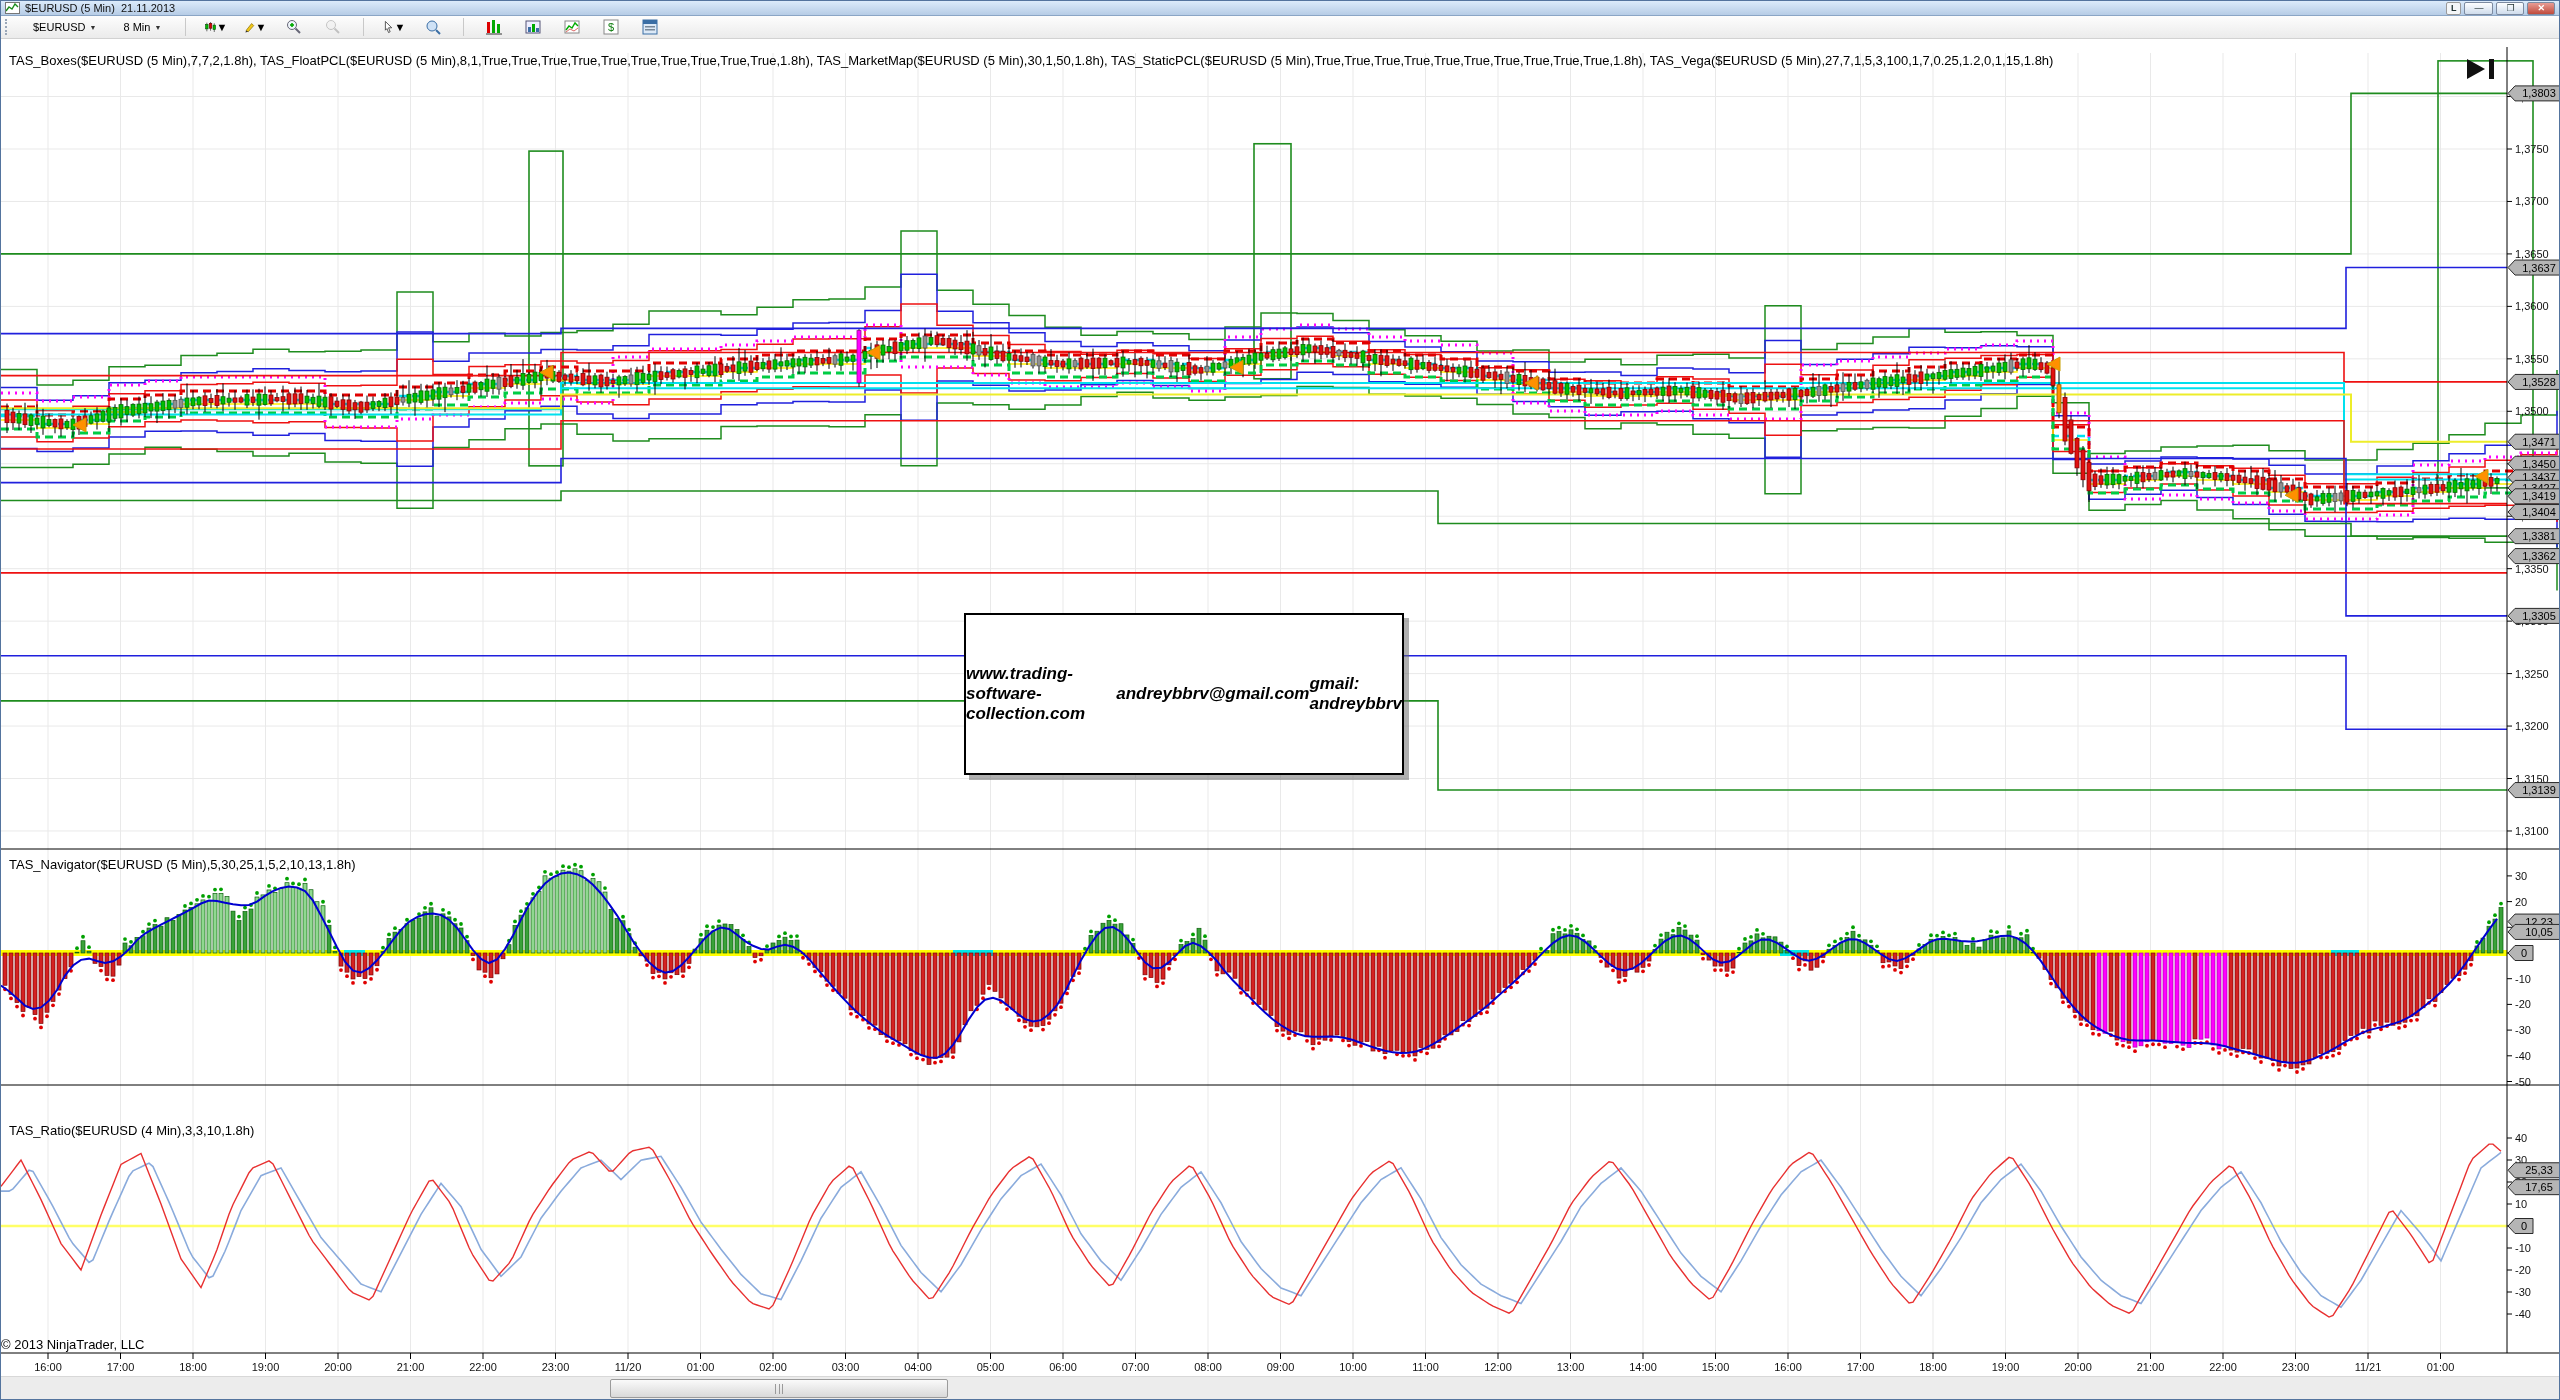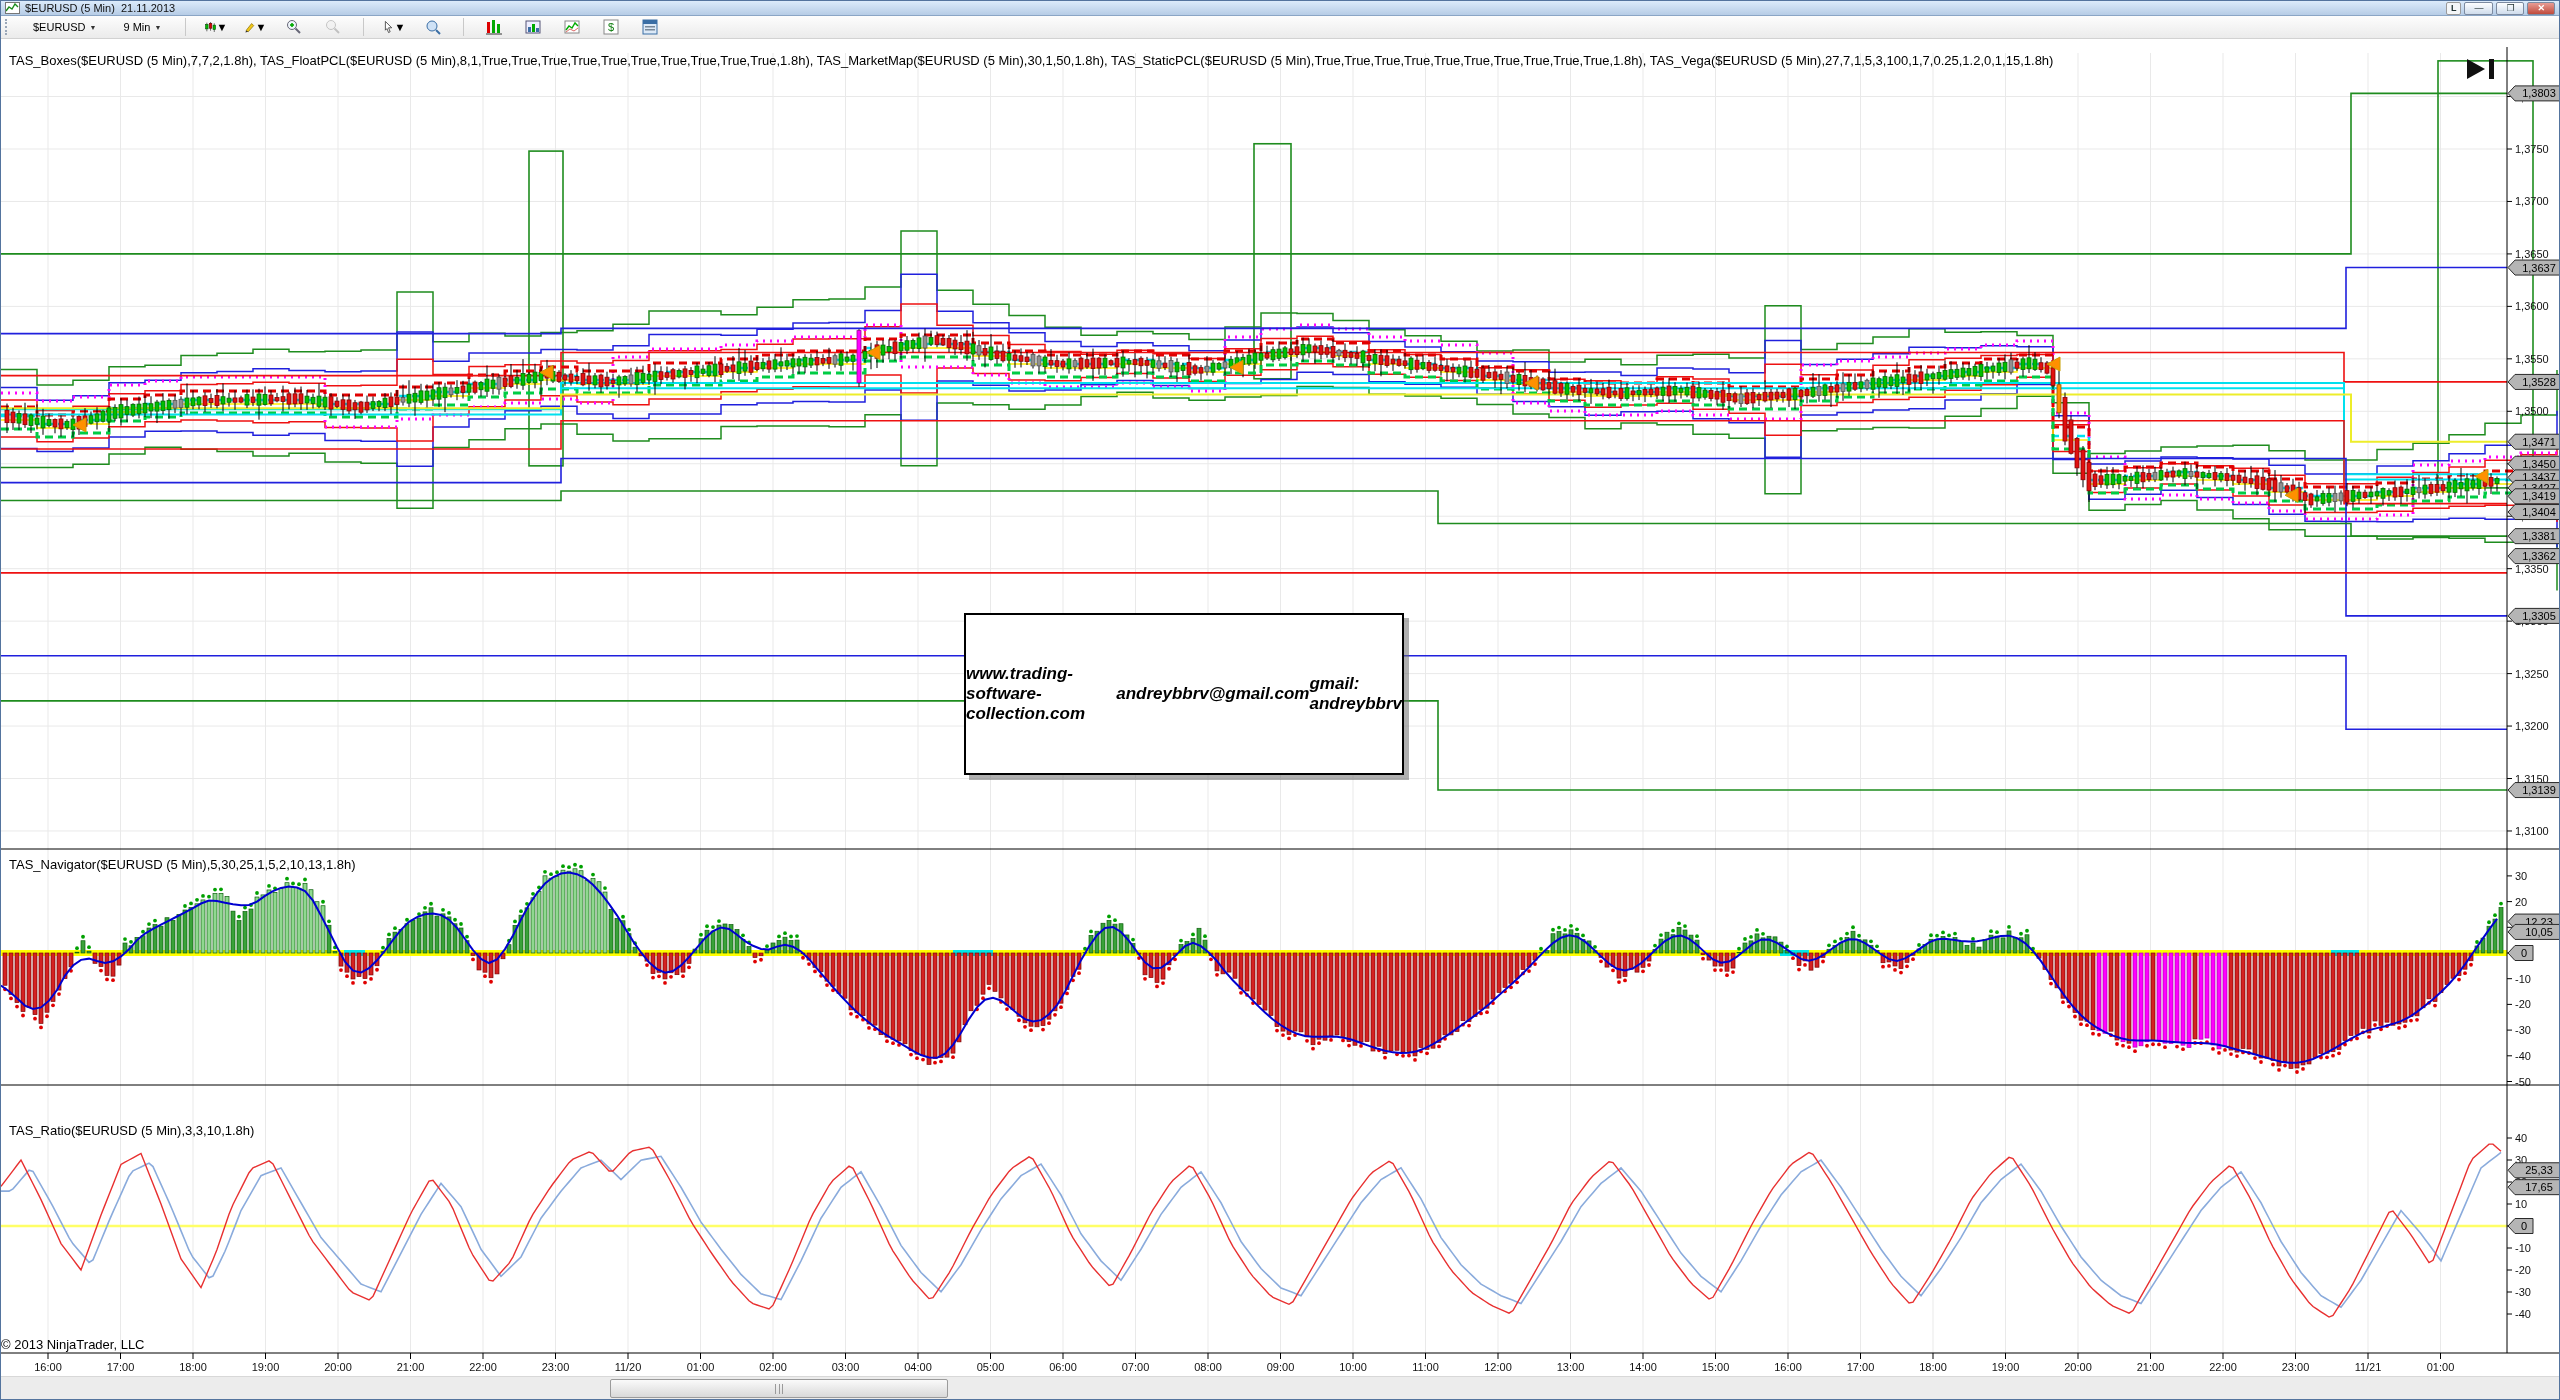--- a/index.html
+++ b/index.html
@@ -66,21 +66,21 @@
     </div>
   </div>
 
   <div class="toolbar">
     <div class="grip"></div>
     <div class="combo">
       <span>$EURUSD</span>
       <span class="arr">▼</span>
     </div>
     <div class="combo">
-      <span>9 Min</span>
+      <span>8 Min</span>
       <span class="arr">▼</span>
     </div>
     <div class="tsep"></div>
     <div class="tbtn">
       <svg width="18" height="16" viewBox="0 0 18 16">
         <line x1="3" y1="1" x2="3" y2="15" stroke="#111" stroke-width="1"></line>
           <rect x="1" y="4" width="4" height="7" fill="#0b0" stroke="#050"></rect>
         <line x1="9" y1="0" x2="9" y2="14" stroke="#111" stroke-width="1"></line>
           <rect x="7" y="2" width="4" height="8" fill="#d00" stroke="#600"></rect>
         <line x1="15" y1="2" x2="15" y2="16" stroke="#111" stroke-width="1"></line>
@@ -2050,21 +2050,21 @@
           <line x1="2439.5" y1="1352" x2="2439.5" y2="1358" stroke="#000"></line>
           <text x="2439.5" y="1370" font-size="11" fill="#111" text-anchor="middle" font-family="Liberation Sans, sans-serif">01:00</text>
         </g>
         <g>
           <polygon points="2466,58 2466,78 2484,68" fill="#111"></polygon>
           <rect x="2488" y="58" width="5" height="20" fill="#111"></rect>
         </g>
       </svg>
     <div class="overlay" style="left:8px;top:14px;">TAS_Boxes($EURUSD (5 Min),7,7,2,1.8h), TAS_FloatPCL($EURUSD (5 Min),8,1,True,True,True,True,True,True,True,True,True,True,1.8h), TAS_MarketMap($EURUSD (5 Min),30,1,50,1.8h), TAS_StaticPCL($EURUSD (5 Min),True,True,True,True,True,True,True,True,True,True,1.8h), TAS_Vega($EURUSD (5 Min),27,7,1,5,3,100,1,7,0.25,1.2,0,1,15,1.8h)</div>
     <div class="overlay" style="left:8px;top:818px;">TAS_Navigator($EURUSD (5 Min),5,30,25,1,5,2,10,13,1.8h)</div>
-    <div class="overlay" style="left:8px;top:1084px;">TAS_Ratio($EURUSD (5 Min),3,3,10,1.8h)</div>
+    <div class="overlay" style="left:8px;top:1084px;">TAS_Ratio($EURUSD (4 Min),3,3,10,1.8h)</div>
     <div class="overlay" style="left:0;top:1298px;">© 2013 NinjaTrader, LLC</div>
     <div class="watermark">
       <div>www.trading-software-collection.com</div>
       <div>andreybbrv@gmail.com</div>
       <div>gmail: andreybbrv</div>
     </div>
   </div>
 
   <div class="hscroll">
     <div class="hthumb">

